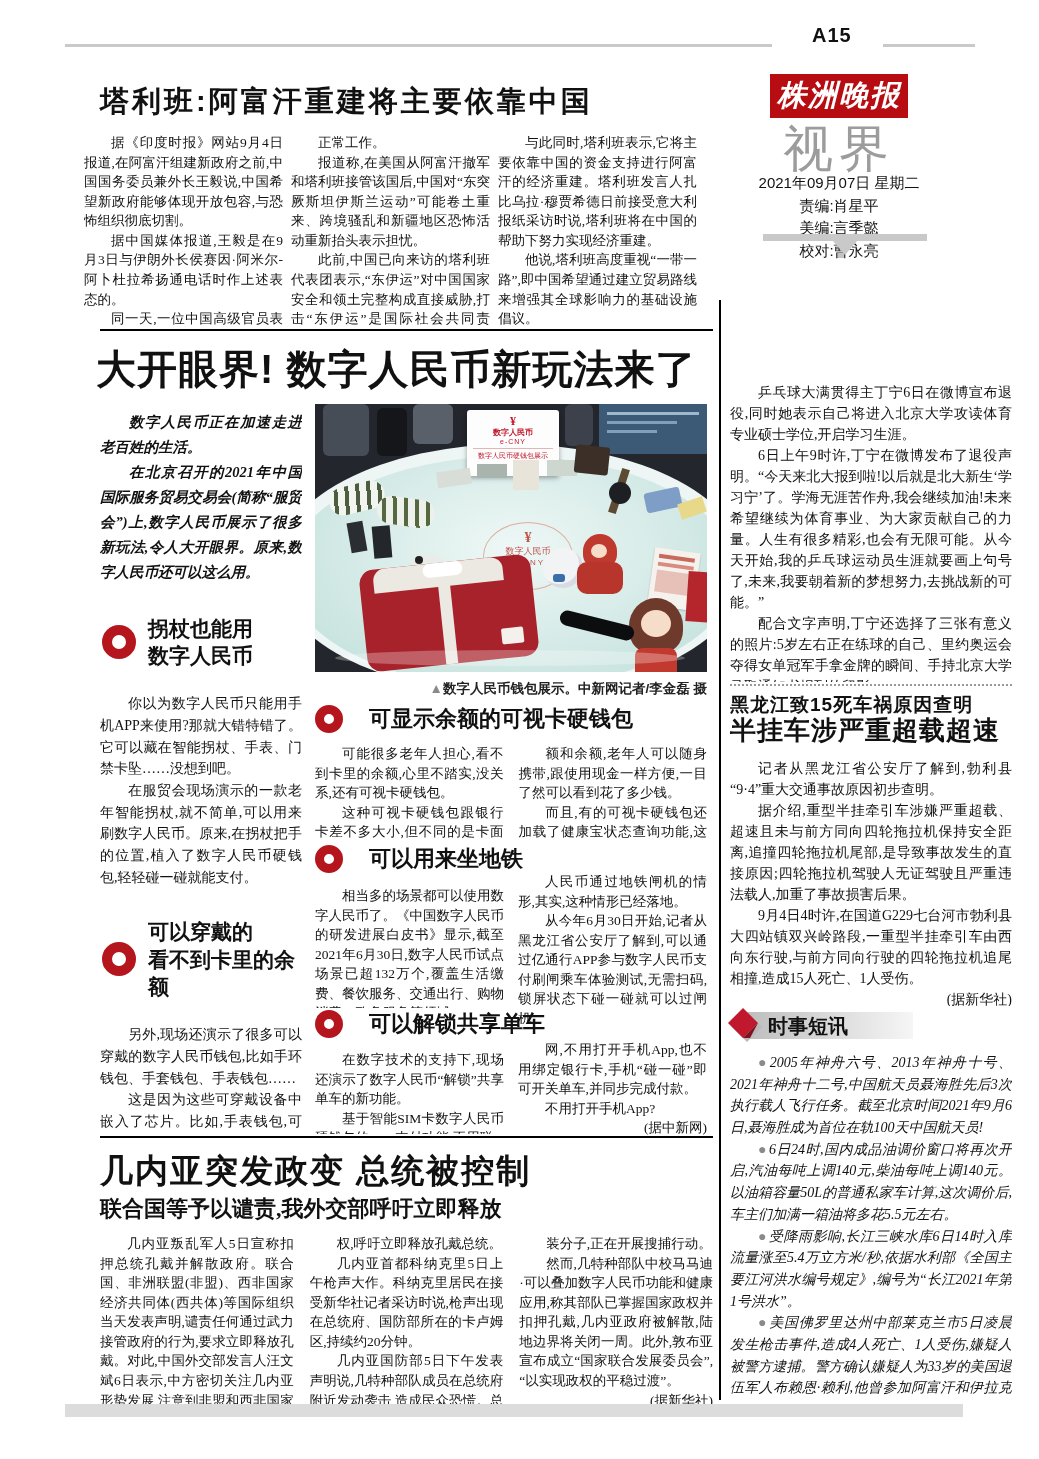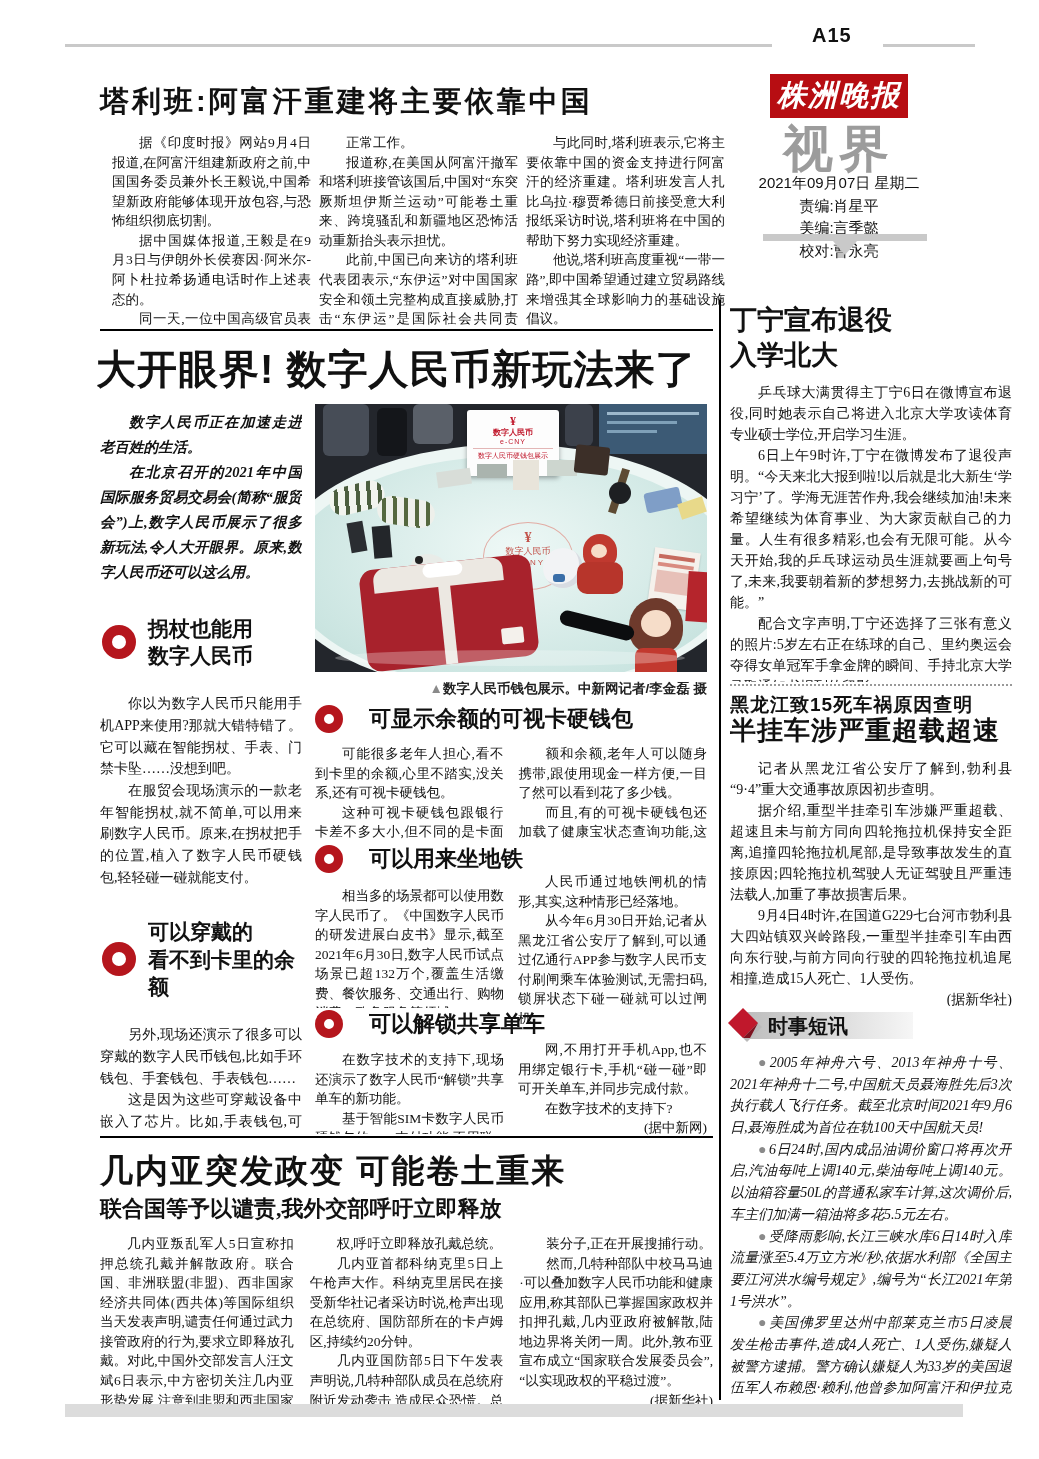--- a/index.html
+++ b/index.html
@@ -7,26 +7,26 @@
         font-family:"Liberation Serif","DejaVu Serif",serif;color:#111;}
   .abs{position:absolute;}
   .hei{font-family:"Liberation Sans","DejaVu Sans",sans-serif;}
   .rule{background:#c9c9c9;}
   .blackrule{background:#000;}
   
   .page-num{left:812px;top:24px;font-size:20px;font-weight:bold;letter-spacing:1px;}
   .brand-box{left:770px;top:74px;width:138px;height:44px;background:#b70d12;color:#fff;
              display:flex;align-items:center;justify-content:center;font-weight:bold;
              font-style:italic;font-size:29px;letter-spacing:2px;}
-  .section-name{left:770px;top:116px;width:138px;text-align:center;font-size:50px;font-weight:bold;
+  .section-name{left:770px;top:116px;width:138px;text-align:center;font-size:50px;font-weight:normal;
                 color:#9c9c9c;letter-spacing:6px;}
   .mast-meta{left:723px;top:172px;width:232px;text-align:center;font-size:15px;line-height:1.5;color:#111;}
   
   .tal-head{left:100px;top:82px;font-size:29px;font-weight:bold;letter-spacing:3px;}
-  .tal-cols{left:112px;top:133px;width:613px;display:flex;gap:8px;max-height:192px;overflow:hidden;}
+  .tal-cols{left:84px;top:133px;width:613px;display:flex;gap:8px;max-height:192px;overflow:hidden;}
   .col{flex:1;}
   .body p{margin:0;font-size:13.5px;line-height:1.45;text-align:justify;text-indent:2em;}
   .body p.credit{text-align:right;text-indent:0;}
   .hr1{left:100px;top:329px;width:613px;height:2px;}
   .vr{left:719px;top:300px;width:2px;height:1100px;}
   
   .feat-head{left:96px;top:342px;font-size:40px;font-weight:bold;letter-spacing:1px;}
   .feat-left{left:100px;top:410px;width:202px;max-height:724px;overflow:hidden;}
   .kai p{margin:0;font-size:14.5px;line-height:1.72;text-align:justify;text-indent:2em;font-style:italic;font-weight:bold;}
   .feat-left .body p{font-size:14px;line-height:1.55;}
@@ -257,48 +257,44 @@
   <div class="abs mid-head s5-head">
     <div class="ring sm"></div>
     <div class="hei sec-title">可以解锁共享单车</div>
   </div>
   <div class="abs mcol s5-left">
     <p>在数字技术的支持下,现场还演示了数字人民币“解锁”共享单车的新功能。</p>
     <p>基于智能SIM卡数字人民币硬钱包的NFC支付功能,不用联</p>
   </div>
   <div class="abs mcol s5-right">
     <p>网,不用打开手机App,也不用绑定银行卡,手机“碰一碰”即可开关单车,并同步完成付款。</p>
-    <p>在数字技术的支持下?</p>
+    <p>不用打开手机App?</p>
     <p style="text-align:right;text-indent:0;">(据中新网)</p>
   </div>
 
   <div class="abs blackrule hr2"></div>
 
-  <div class="abs hei gui-head">几内亚突发政变 可能卷土重来</div>
+  <div class="abs hei gui-head">几内亚突发政变 总统被控制</div>
   <div class="abs gui-sub">联合国等予以谴责,我外交部呼吁立即释放</div>
   <div class="abs gui-cols body">
     <div class="col">
       <p>几内亚叛乱军人5日宣称扣押总统孔戴并解散政府。联合国、非洲联盟(非盟)、西非国家经济共同体(西共体)等国际组织当天发表声明,谴责任何通过武力接管政府的行为,要求立即释放孔戴。对此,中国外交部发言人汪文斌6日表示,中方密切关注几内亚形势发展,注意到非盟和西非国家经济共同体有关表态。中方反对政变夺</p>
     </div>
     <div class="col">
       <p>权,呼吁立即释放孔戴总统。</p>
       <p>几内亚首都科纳克里5日上午枪声大作。科纳克里居民在接受新华社记者采访时说,枪声出现在总统府、国防部所在的卡卢姆区,持续约20分钟。</p>
       <p>几内亚国防部5日下午发表声明说,几特种部队成员在总统府附近发动袭击,造成民众恐慌。总统卫队和政府军已击退武</p>
     </div>
     <div class="col">
       <p>装分子,正在开展搜捕行动。</p>
       <p>然而,几特种部队中校马马迪·可以叠加数字人民币功能和健康应用,称其部队已掌握国家政权并扣押孔戴,几内亚政府被解散,陆地边界将关闭一周。此外,敦布亚宣布成立“国家联合发展委员会”,“以实现政权的平稳过渡”。</p>
       <p class="credit">(据新华社)</p>
     </div>
   </div>
 
-  <div class="abs hei dn-head">
-    <div>丁宁宣布退役</div>
-    <div>入学北大</div>
-  </div>
   <div class="abs side dn-body">
     <p>乒乓球大满贯得主丁宁6日在微博宣布退役,同时她表示自己将进入北京大学攻读体育专业硕士学位,开启学习生涯。</p>
     <p>6日上午9时许,丁宁在微博发布了退役声明。“今天来北大报到啦!以后就是北大新生‘学习宁’了。学海无涯苦作舟,我会继续加油!未来希望继续为体育事业、为大家贡献自己的力量。人生有很多精彩,也会有无限可能。从今天开始,我的乒乓球运动员生涯就要画上句号了,未来,我要朝着新的梦想努力,去挑战新的可能。”</p>
     <p>配合文字声明,丁宁还选择了三张有意义的照片:5岁左右正在练球的自己、里约奥运会夺得女单冠军手拿金牌的瞬间、手持北京大学录取通知书报到的留影。</p>
 
   </div>
 
   <div class="abs dotted"></div>
 
   <div class="abs hei hlj-kicker">黑龙江致15死车祸原因查明</div>

